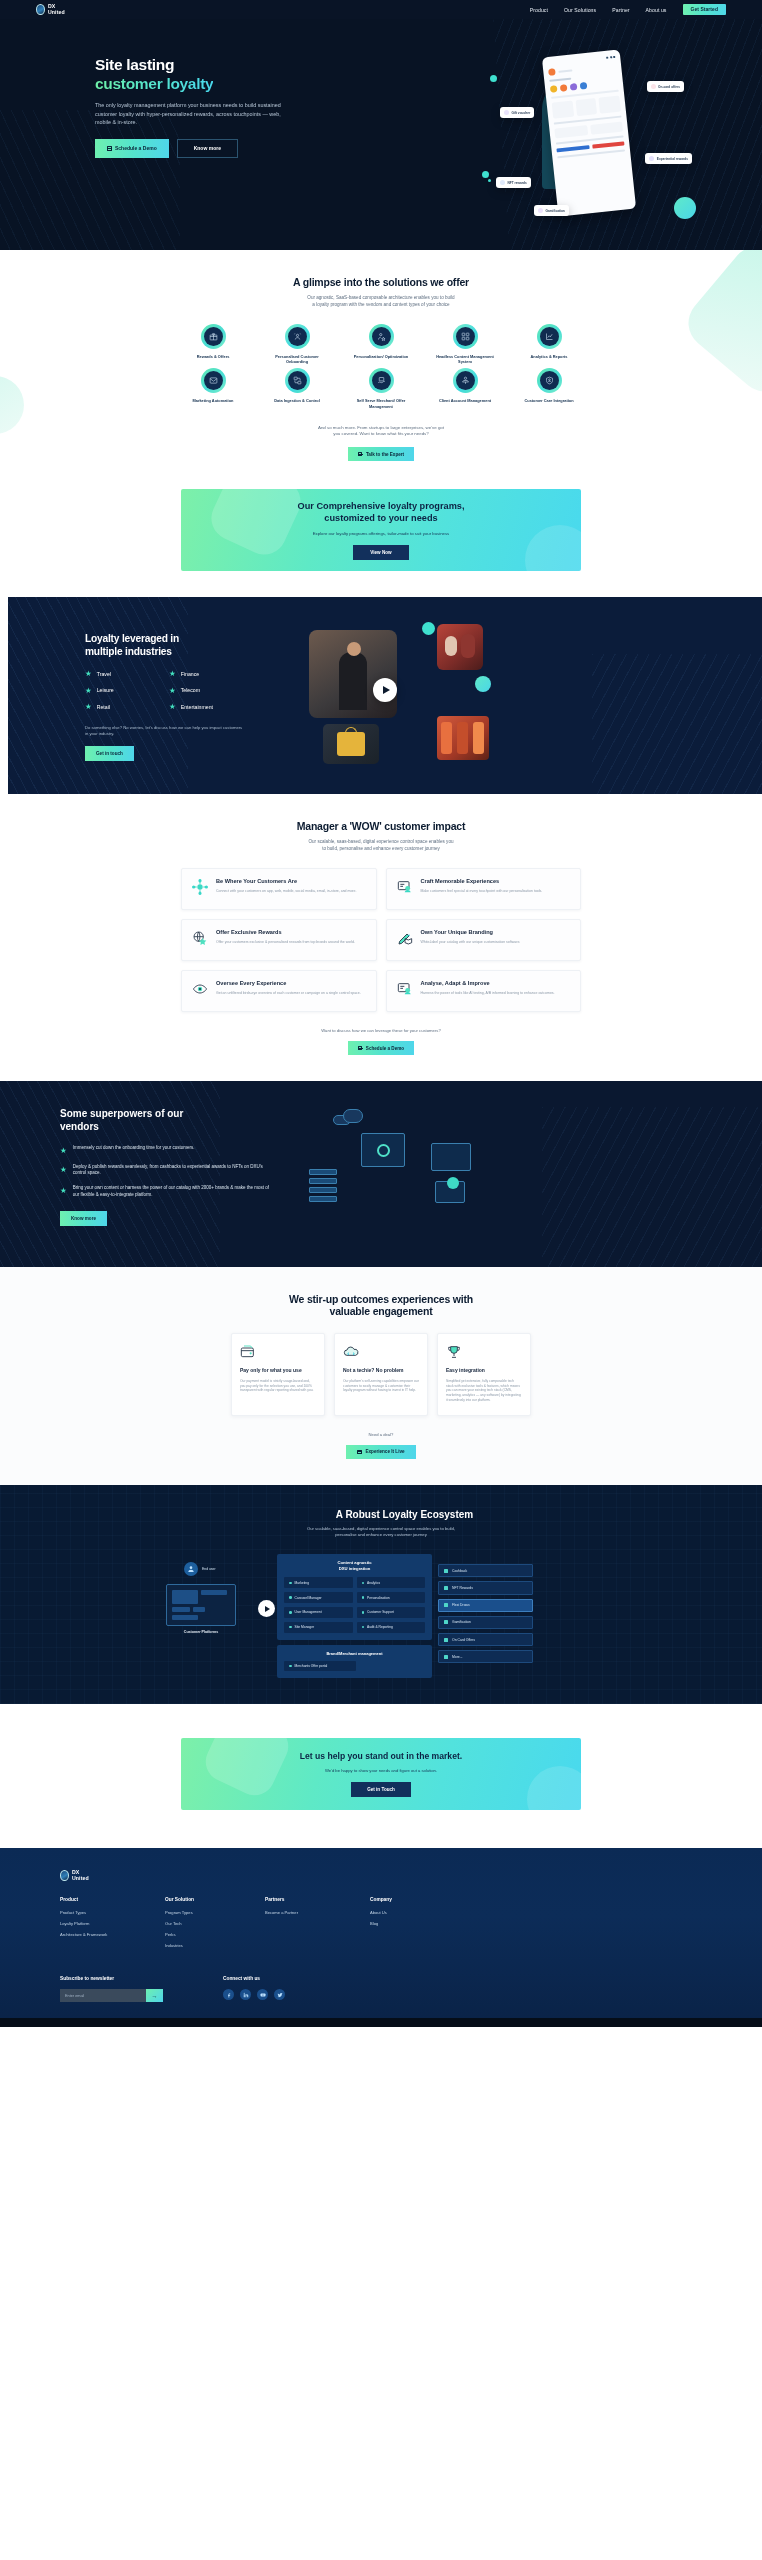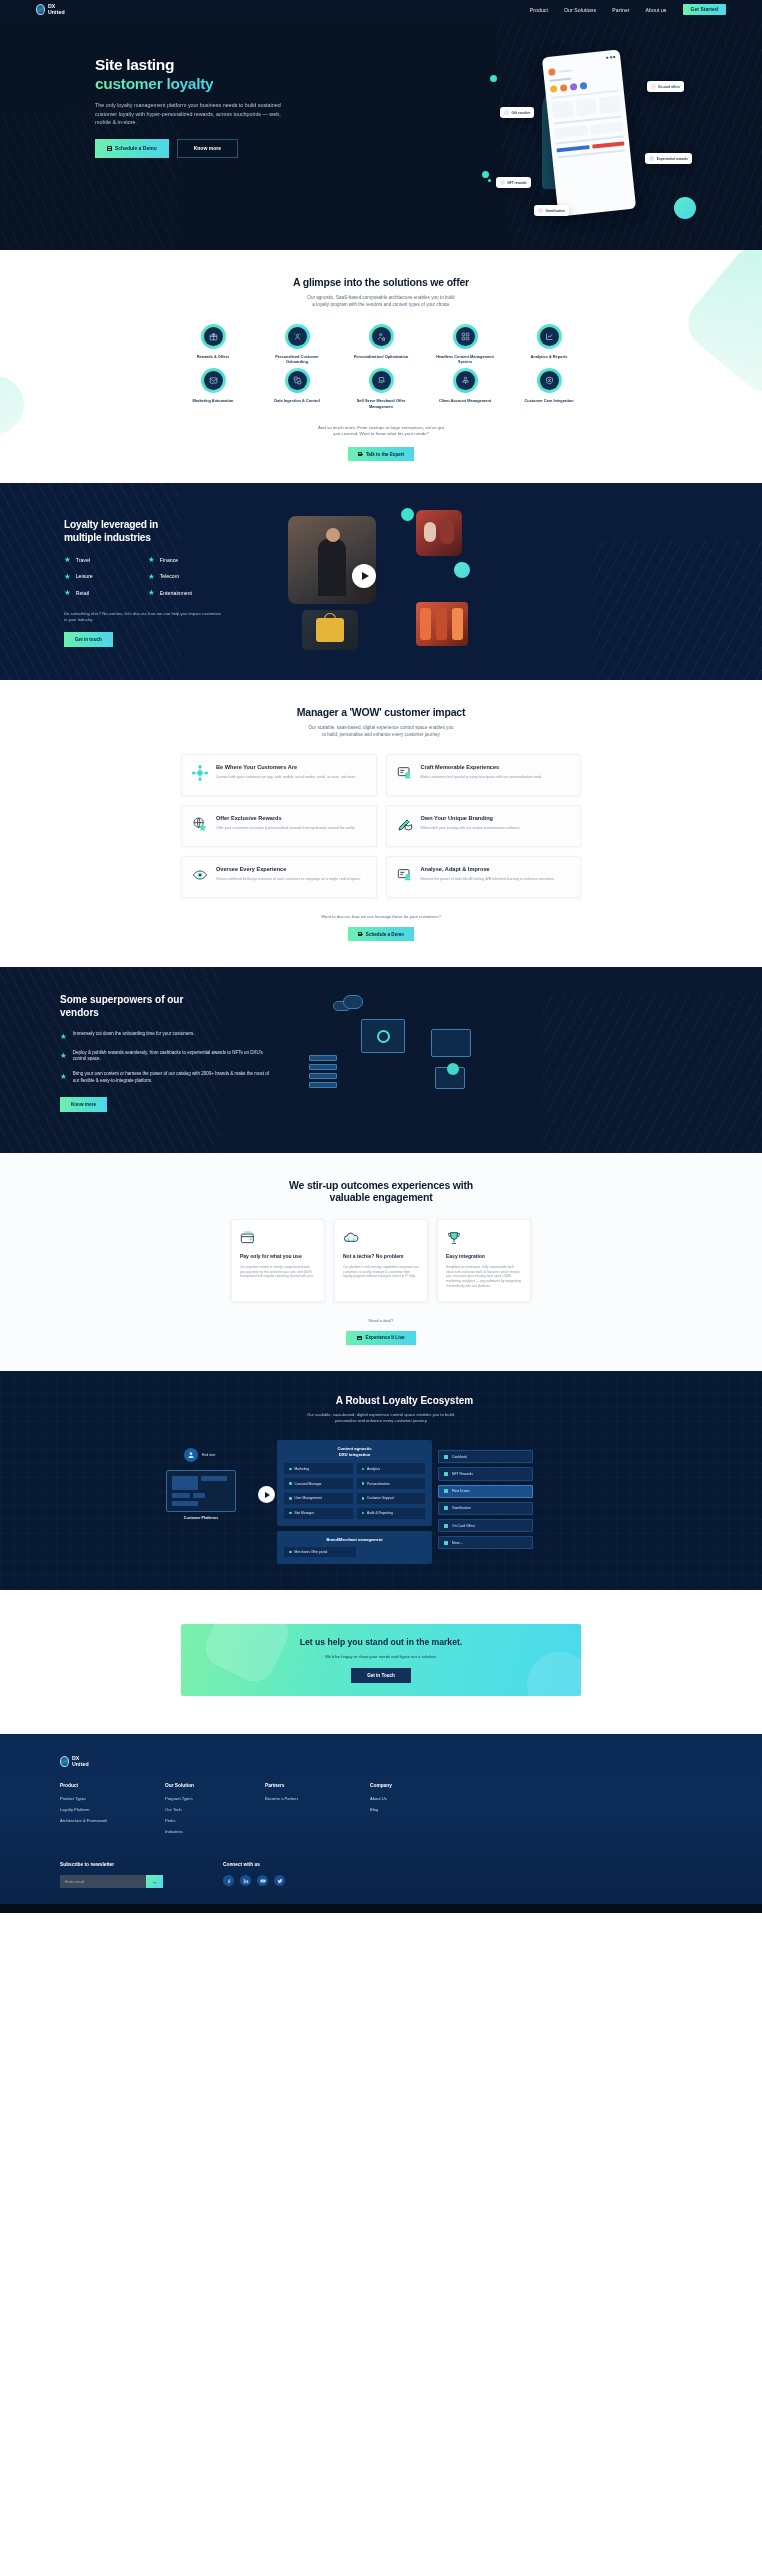--- a/index.html
+++ b/index.html
@@ -142,21 +142,21 @@
   .prog::before{content:"";position:absolute;left:36px;top:-18px;width:78px;height:78px;border-radius:22px;
     background:rgba(255,255,255,.17);transform:rotate(25deg);}
   .prog::after{content:"";position:absolute;right:-14px;bottom:-24px;width:70px;height:70px;border-radius:50%;
     background:rgba(255,255,255,.13);}
   .prog h3{position:relative;z-index:2;font-size:9.2px;line-height:12px;font-weight:700;color:#0c2344;text-align:center;}
   .prog p{position:relative;z-index:2;font-size:4.3px;color:#16405c;margin-top:7px;}
   .btn-view{position:relative;z-index:2;margin-top:9px;background:#12305c;color:#fff;font-size:4.6px;
     font-weight:700;padding:5px 17px;border:none;cursor:pointer;}
 
   
-  .ind{ background:#0b1c3a; padding: 27px 4px 30px; position:relative; overflow:hidden; }
+  .ind{ background:#0b1c3a; padding: 27px 17px 30px; position:relative; overflow:hidden;margin-left:8px; }
   .ind::before{content:"";position:absolute;left:-50px;top:0;width:230px;height:200px;
     background:repeating-linear-gradient(62deg, rgba(86,140,200,.10) 0 1px, transparent 1px 9px);}
   .ind::after{content:"";position:absolute;right:-30px;bottom:-30px;width:200px;height:170px;
     background:repeating-linear-gradient(118deg, rgba(86,140,200,.09) 0 1px, transparent 1px 10px);}
   .ind-inner{ position:relative; z-index:3; display:flex; padding: 0 60px; gap: 14px; }
   .ind-left{ width: 190px; padding-top: 8px; }
   .ind-left h2{ font-size:10.2px;line-height:13px;font-weight:700;color:#fff; letter-spacing:-.2px;}
   .ind-list{ margin-top:12px; display:grid; grid-template-columns: 1fr 1fr; gap: 9px 8px; width:160px;}
   .ind-item{ display:flex;align-items:center;gap:5px; }
   .star{ color:#43e0bf; font-size:7.5px; line-height:7.5px; }
@@ -564,20 +564,30 @@
     <div class="glimpse-note">
       <span>And so much more. From startups to large enterprises, we've got</span><br>
       <span>you covered. Want to know what fits your needs?</span>
     </div>
     <button class="btn-expert">
       <span class="cal-ico"></span>
       <span>Talk to the Expert</span>
     </button>
   </div>
 
+  <div class="prog-wrap">
+    <div class="prog">
+      <h3>
+        <span>Our Comprehensive loyalty programs,</span><br>
+        <span>customized to your needs</span>
+      </h3>
+      <p>Explore our loyalty programs offerings, tailor-made to suit your business</p>
+      <button class="btn-view">View Now</button>
+    </div>
+  </div>
 
   <div class="ind">
     <div class="ind-inner">
       <div class="ind-left">
         <h2>
           <span>Loyalty leveraged in</span><br>
           <span>multiple industries</span>
         </h2>
         <div class="ind-list">
           <div class="ind-item">

